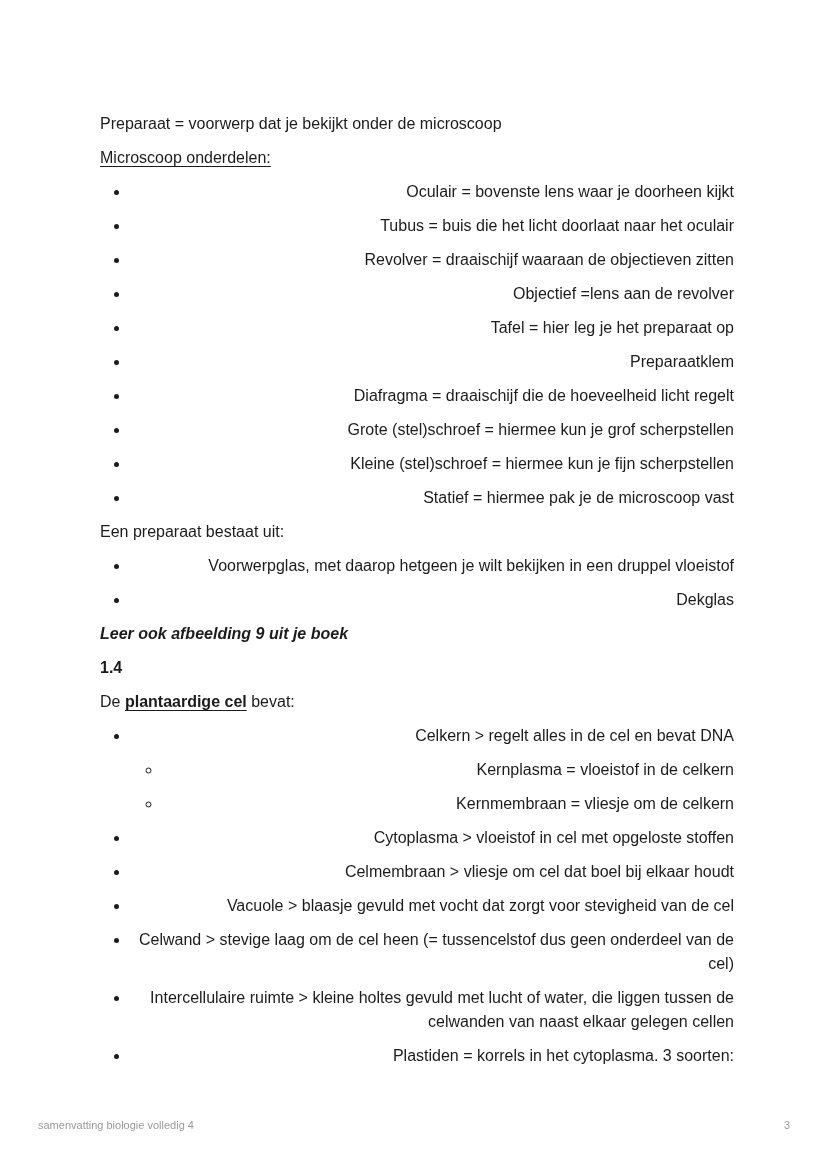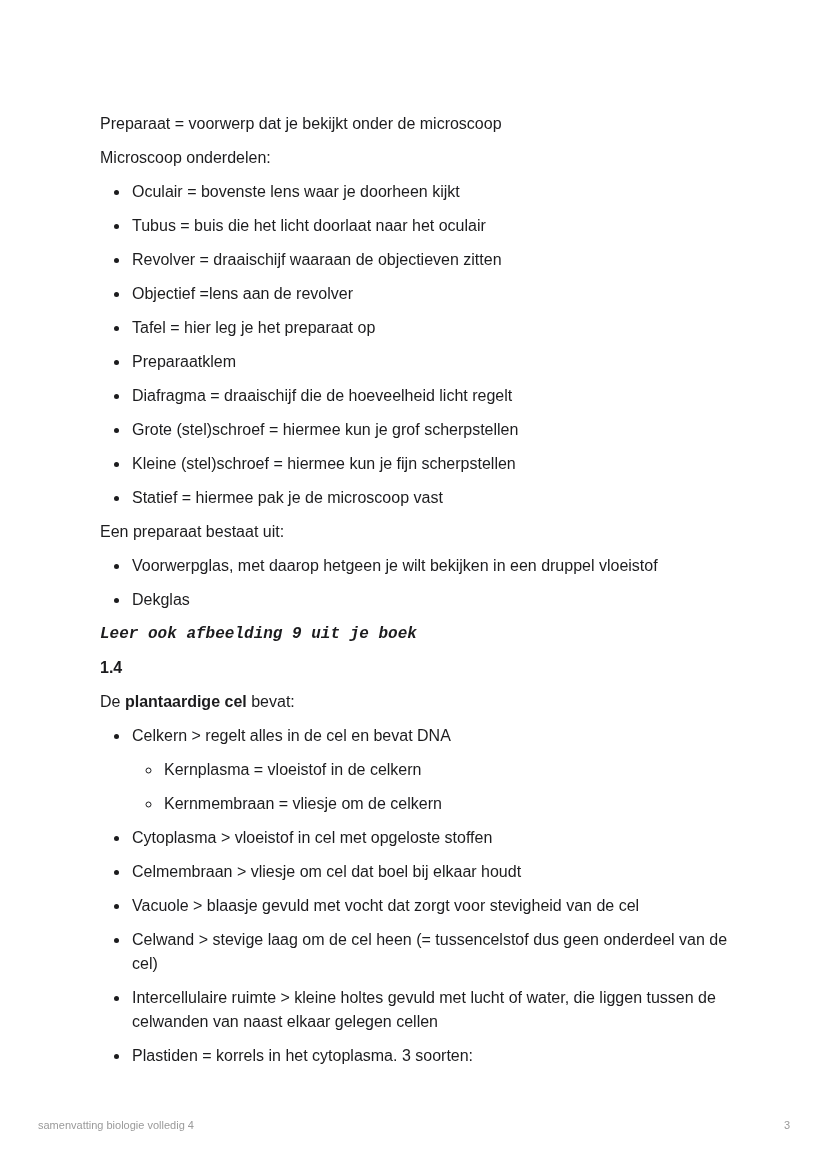--- a/index.html
+++ b/index.html
@@ -20,30 +20,30 @@
     width: 634px;
     font-size: 16px;
     line-height: 24px;
   }
   .content p { margin: 0 0 10px 0; }
   ul.bullets {
     margin: 0;
     padding-left: 30px;
     list-style: disc;
   }
-  ul.bullets li { margin-bottom: 10px; padding-left: 2px; }
+  ul.bullets li { margin-bottom: 10px; padding-left: 2px; text-align: right; }
   ul.sub {
     list-style: circle;
     padding-left: 30px;
     margin-top: 10px;
   }
   ul.sub li:last-child { margin-bottom: 8px; }
-  .underline { text-underline-offset: 3px; }
+  .underline { text-decoration: underline; text-underline-offset: 3px; }
   .bold { font-weight: bold; margin-top: 16px; }
-  .italic { font-style: italic; font-family: Liberation Mono, monospace; }
+  .italic { font-style: italic; }
   .footer {
     position: absolute;
     left: 38px;
     right: 38px;
     bottom: 38px;
     display: flex;
     justify-content: space-between;
     align-items: flex-start;
     font-size: 11px;
     color: #9a9a9a;

